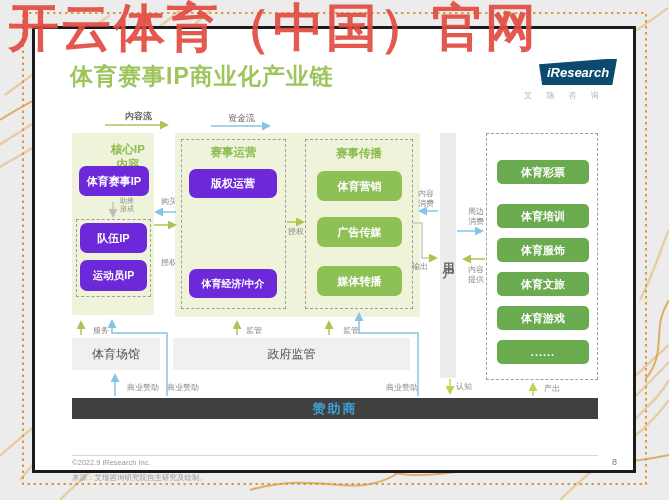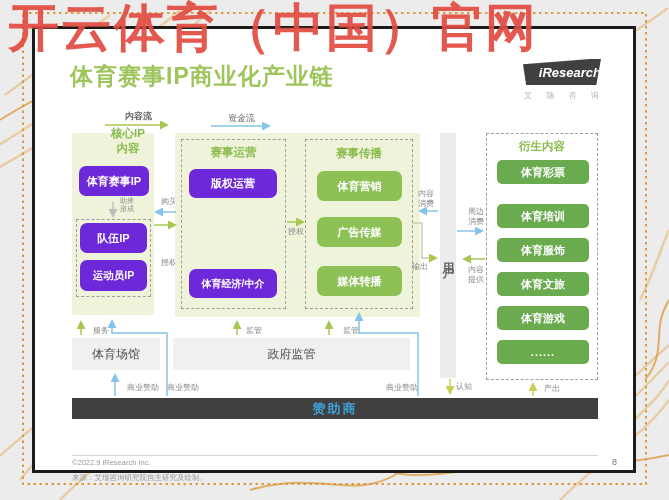--- a/index.html
+++ b/index.html
@@ -6,23 +6,23 @@
   html,body { width:669px; height:500px; overflow:hidden; }
   body { position:relative; background:#edecec; font-family:"Liberation Sans","DejaVu Sans",sans-serif; }
   svg.bg { position:absolute; left:0; top:0; z-index:0; }
   .slide { position:absolute; left:35px; top:29px; width:598px; height:441px; background:#ffffff;
            box-shadow:0 0 0 3px #1b1b1b; z-index:1; }
   .abs { position:absolute; }
   .watermark { position:absolute; left:8px; top:-6px; width:669px; z-index:5; white-space:nowrap;
                font-family:"Liberation Serif","DejaVu Serif",serif; font-weight:bold; font-size:51px;
                letter-spacing:2px; color:#e24b41; opacity:.92; }
   .page-title { left:35px; top:32px; font-size:23px; font-weight:bold; color:#9ec45c; letter-spacing:1px; }
-  .logo-badge { left:488px; top:30px; width:78px; height:26px; background:#404040;
+  .logo-badge { left:504px; top:30px; width:78px; height:26px; background:#0c4a6e;
                 clip-path:polygon(0% 20%, 86% 0%, 100% 0%, 94% 100%, 4% 100%);
-                display:flex; align-items:center; justify-content:flex-end; }
+                display:flex; align-items:center; justify-content:center; }
   .logo-badge span { color:#fff; font-style:italic; font-weight:bold; font-size:13px; }
   .logo-cn { left:489px; top:61px; font-size:8px; color:#b3b3b3; letter-spacing:6px; }
   .legend-lbl { font-size:9px; color:#666; }
   .panel { background:#eef3da; border-radius:2px; }
   .dashed { border:1px dashed #9e9e9e; background:transparent; }
   .heading { color:#8abb4c; font-weight:bold; font-size:11.5px; text-align:center; }
   .gbox { background:#6d28d9; color:#fff; font-weight:bold; font-size:11px; border-radius:7px;
           display:flex; align-items:center; justify-content:center; }
   .gbox.b { background:#8dc156; }
   .gbox.c { background:#6bab4f; border-radius:5px; }
@@ -71,21 +71,21 @@
 
   <div class="abs logo-badge">
     <span>iResearch</span>
   </div>
   <div class="abs logo-cn">艾 瑞 咨 询</div>
 
   <div class="abs legend-lbl" style="left:90px; top:81px;font-weight:bold;">内容流</div>
   <div class="abs legend-lbl" style="left:193px; top:83px;">资金流</div>
 
   <div class="abs panel" style="left:37px; top:104px; width:82px; height:182px;"></div>
-  <div class="abs heading" style="left:37px; top:97px; width:76px;padding-left:36px;">核心IP内容</div>
+  <div class="abs heading" style="left:37px; top:113px; width:76px;padding-left:36px;">核心IP内容</div>
   <div class="abs gbox" style="left:44px; top:137px; width:70px; height:30px;">体育赛事IP</div>
   <div class="abs lbl tiny" style="left:85px; top:168px;">助推
 形成</div>
   <div class="abs dashed" style="left:41px; top:190px; width:75px; height:78px;"></div>
   <div class="abs gbox" style="left:45px; top:194px; width:67px; height:30px; font-size:11px;">队伍IP</div>
   <div class="abs gbox" style="left:45px; top:231px; width:67px; height:31px; font-size:10.5px;">运动员IP</div>
 
   <div class="abs lbl" style="left:126px; top:168px;">购买</div>
   <div class="abs lbl" style="left:126px; top:229px;">授权</div>
 
@@ -107,21 +107,20 @@
 
   <div class="abs lbl" style="left:383px; top:160px;">内容
 消费</div>
   <div class="abs lbl" style="left:377px; top:233px;">输出</div>
   <div class="abs lbl" style="left:433px; top:178px;">周边
 消费</div>
   <div class="abs lbl" style="left:433px; top:236px;">内容
 提供</div>
 
   <div class="abs dashed" style="left:451px; top:104px; width:112px; height:247px;"></div>
-  <div class="abs heading" style="left:451px; top:110px; width:112px;">衍生内容</div>
   <div class="abs gbox c" style="left:462px; top:131px; width:92px; height:24px;">体育彩票</div>
   <div class="abs gbox c" style="left:462px; top:175px; width:92px; height:24px;">体育培训</div>
   <div class="abs gbox c" style="left:462px; top:209px; width:92px; height:24px;">体育服饰</div>
   <div class="abs gbox c" style="left:462px; top:243px; width:92px; height:24px;">体育文旅</div>
   <div class="abs gbox c" style="left:462px; top:277px; width:92px; height:24px;">体育游戏</div>
   <div class="abs gbox c" style="left:462px; top:311px; width:92px; height:24px; letter-spacing:1px;">......</div>
 
   <div class="abs lbl" style="left:58px; top:297px;">服务</div>
   <div class="abs lbl" style="left:211px; top:297px;">监管</div>
   <div class="abs lbl" style="left:308px; top:297px;">监管</div>

